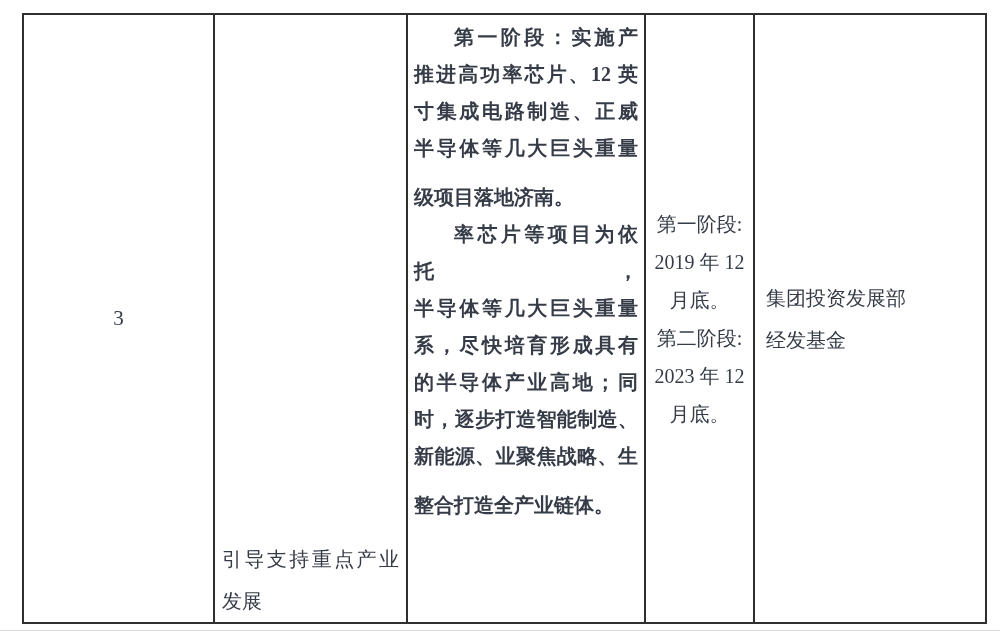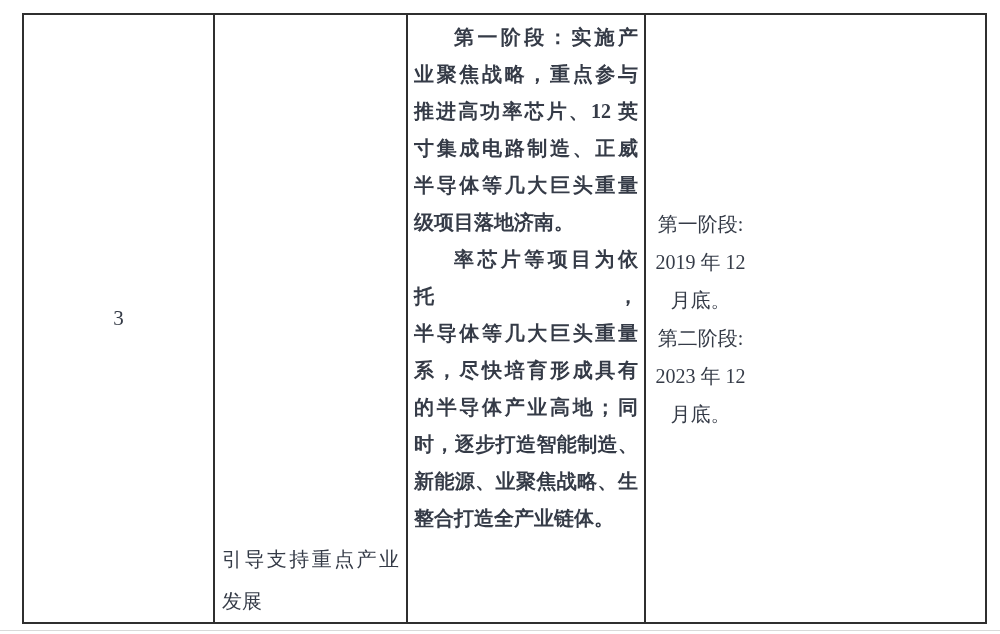--- a/index.html
+++ b/index.html
@@ -57,21 +57,21 @@
     display:flex;flex-direction:column;justify-content:center;
     padding:0 11px;
     line-height:42px;
   }
   .para .line{
     text-align:justify;
     text-align-last:justify;
     font-weight:bold;
   }
   .para .line:first-child{text-indent:2em;}
-  .para .line:last-child{text-align-last:left;}
+  .para .line:last-child{text-align-last:left;margin-top:12px;}
   .deadline-line{text-align:center;}
   .department-line{text-align:left;}
   .scan-artifact-line{
     position:absolute;
     left:0;top:630px;
     width:1000px;height:1px;
     background:var(--artifact-color);
   }
 </style>
 </head>
@@ -83,21 +83,20 @@
     <span>3</span>
   </div>
 
   <div class="cell cell-task">
     <span>引导支持重点产业发展</span>
   </div>
 
   <div class="cell cell-measures">
     <div class="para">
         <div class="line">第一阶段：实施产</div>
-        <div class="line">业聚焦战略，重点参与</div>
         <div class="line">推进高功率芯片、12 英</div>
         <div class="line">寸集成电路制造、正威</div>
         <div class="line">半导体等几大巨头重量</div>
         <div class="line">级项目落地济南。</div>
       </div>
     <div class="para">
         <div class="line">率芯片等项目为依托，</div>
         <div class="line">半导体等几大巨头重量</div>
         <div class="line">系，尽快培育形成具有</div>
         <div class="line">的半导体产业高地；同</div>
@@ -109,16 +108,20 @@
 
   <div class="cell cell-deadline">
       <div class="deadline-line">第一阶段:</div>
       <div class="deadline-line">2019 年 12</div>
       <div class="deadline-line">月底。</div>
       <div class="deadline-line">第二阶段:</div>
       <div class="deadline-line">2023 年 12</div>
       <div class="deadline-line">月底。</div>
     </div>
 
+  <div class="cell cell-department">
+      <div class="department-line">集团投资发展部</div>
+      <div class="department-line">经发基金</div>
+    </div>
 
 </div>
 
 <div class="scan-artifact-line"></div>
 
 </body></html>

